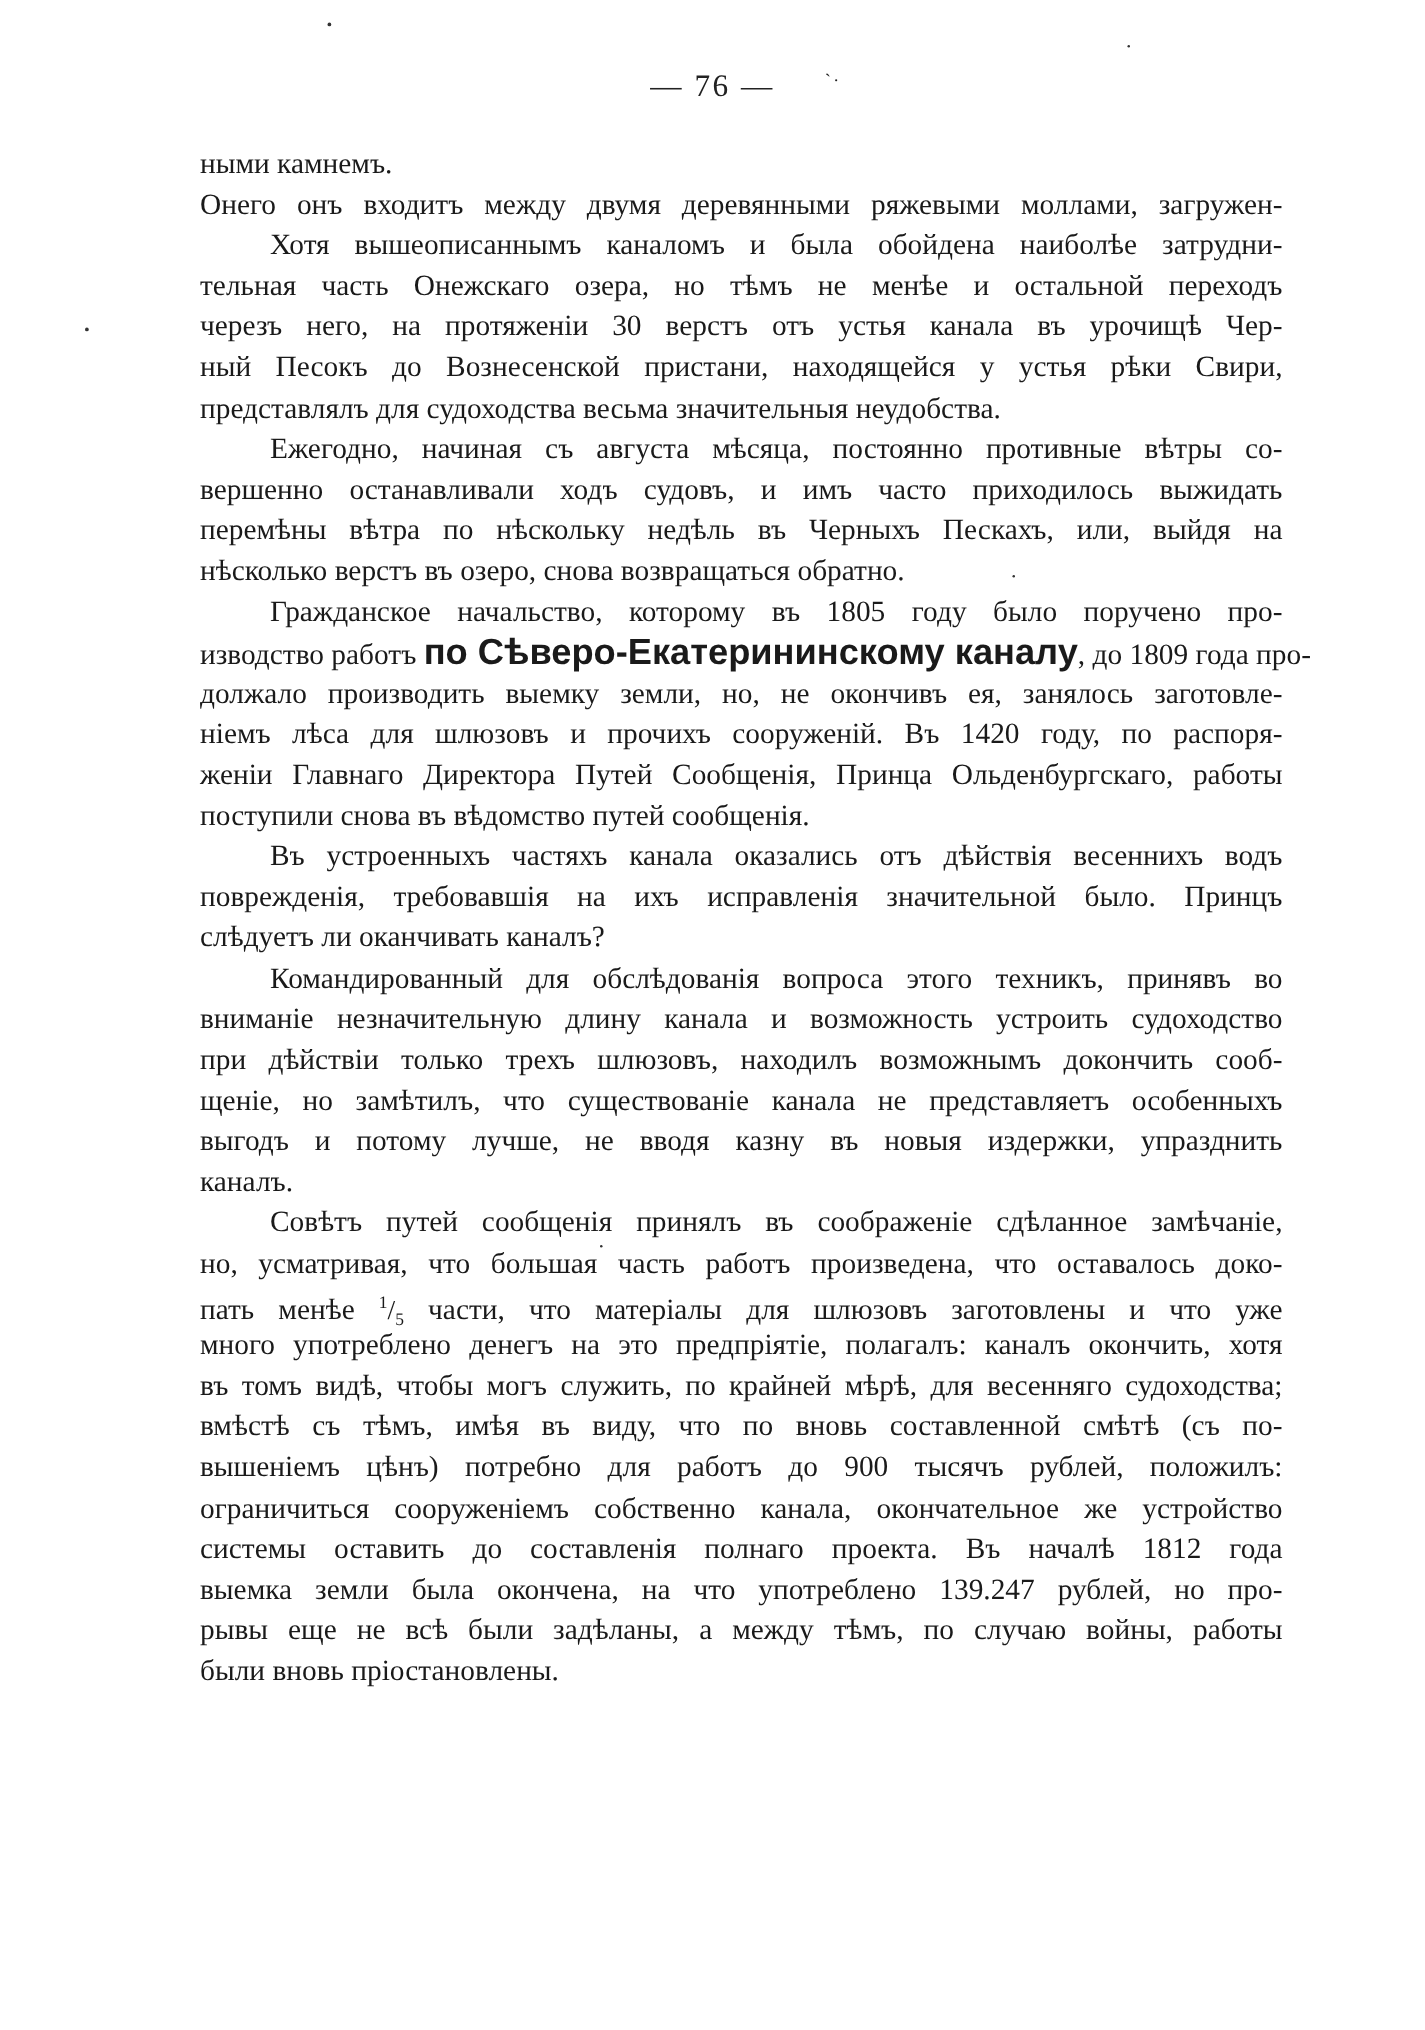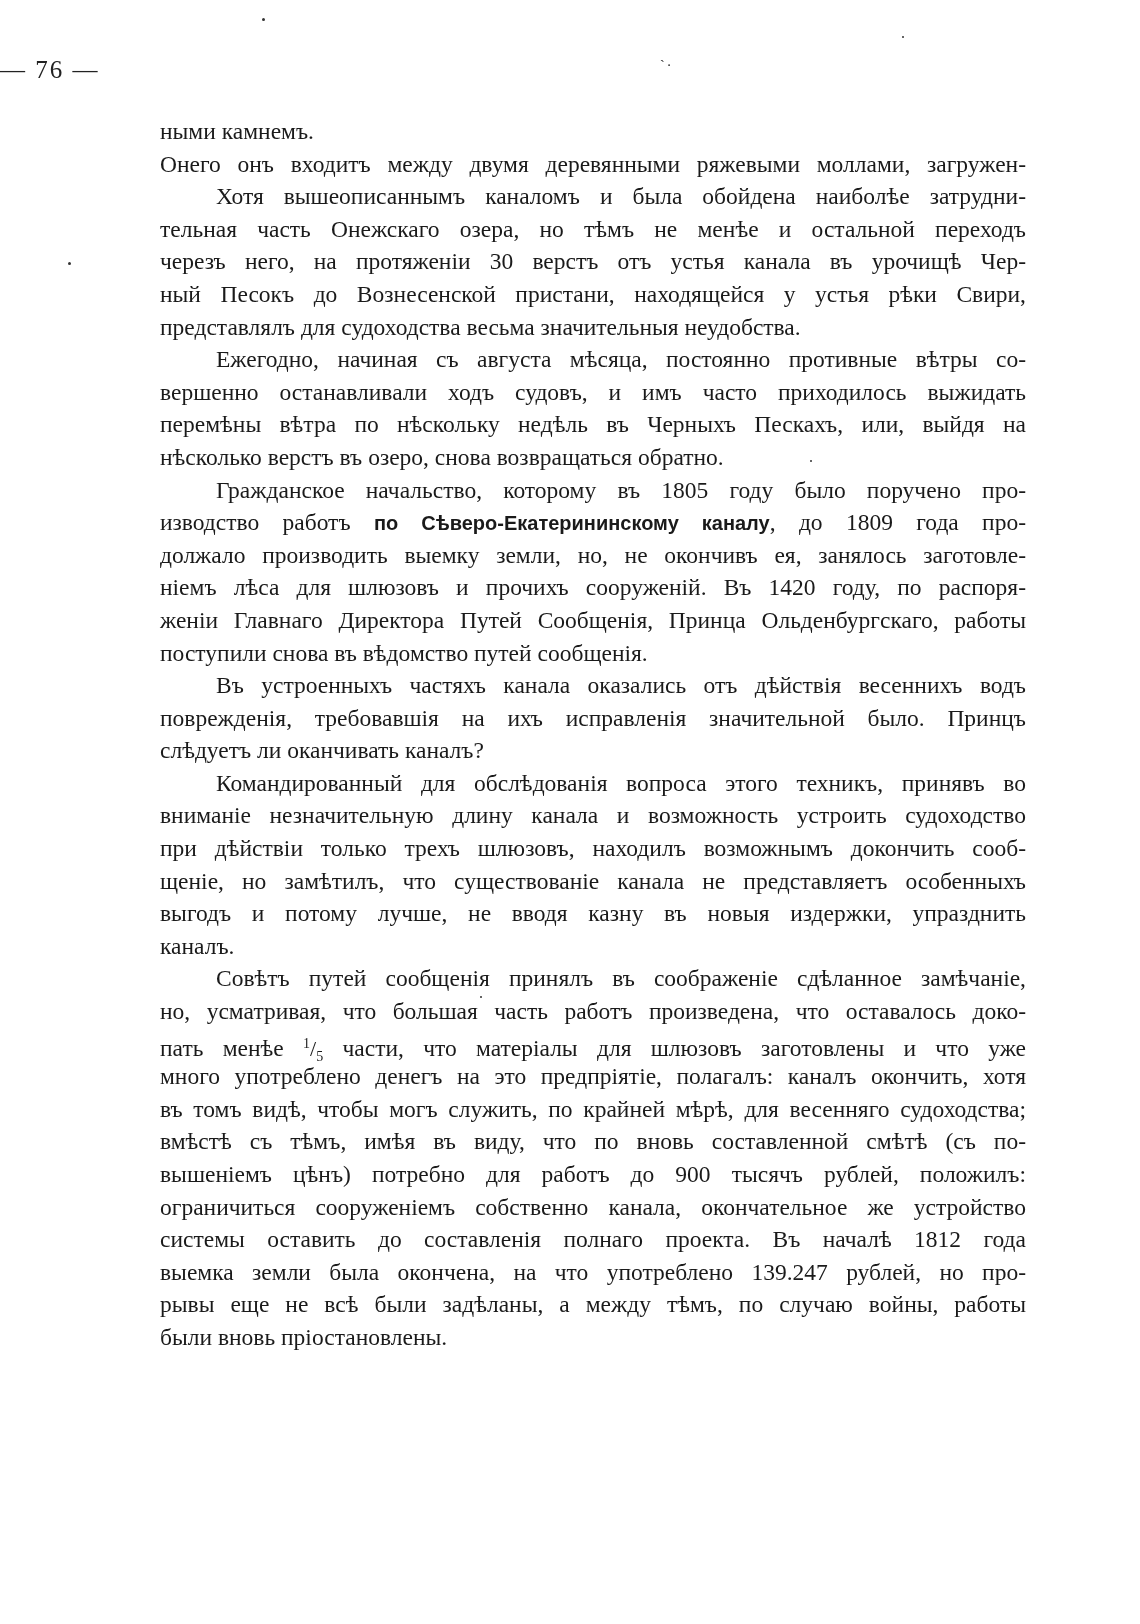--- a/index.html
+++ b/index.html
@@ -13,20 +13,21 @@
       position: relative;
       overflow: hidden;
       font-family: "Liberation Serif", "DejaVu Serif", serif;
       color: #1a1a1a;
     }
     .page-number {
       position: absolute;
       top: 56px;
       left: 0;
       width: 1140px;
+      text-align: center;
       font-size: 25px;
       letter-spacing: 2px;
       color: #222;
     }
     .page-number .tick {
       position: absolute;
       left: 660px;
       top: 2px;
       font-size: 14px;
     }
@@ -49,21 +50,21 @@
     }
     .line.last {
       text-align-last: left;
     }
     .line.indent {
       padding-left: 56px;
     }
     .line .bold {
       font-family: "Liberation Sans", "DejaVu Sans", sans-serif;
       font-weight: bold;
-      font-size: 20px;
+      font-size: 29px;
     }
     .line .frac {
       font-size: 22px;
     }
     .line .frac sup, .line .frac sub {
       font-size: 14px;
     }
     .speck {
       position: absolute;
       width: 3px;

